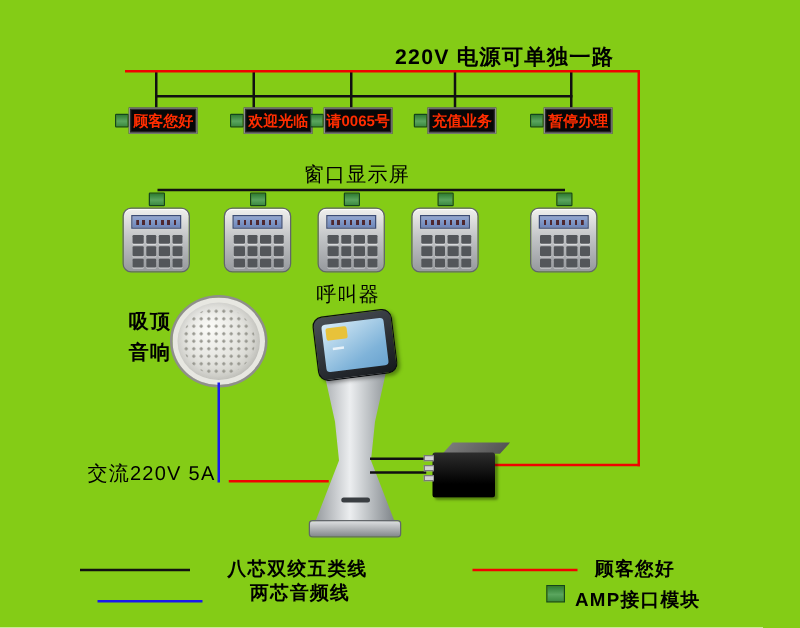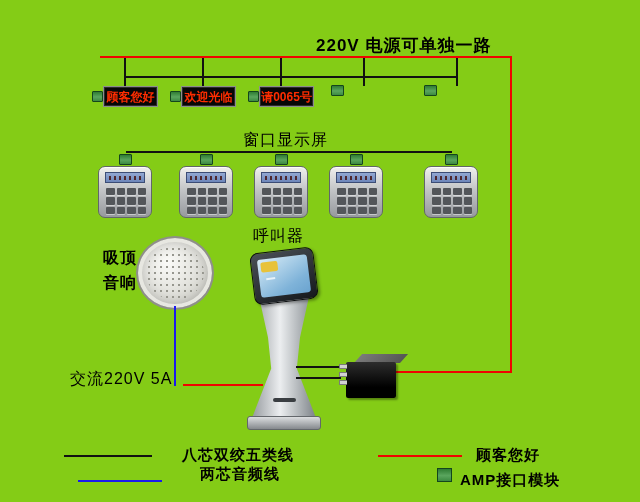--- a/index.html
+++ b/index.html
@@ -98,37 +98,43 @@
 
   <div class="hline black" style="left:124px;top:76px;width:334px"></div>
   <div class="hline black" style="left:126px;top:151px;width:326px"></div>
 
   <div class="disp-unit" style="left:92px">
     <div class="conn"></div>
     <div class="disp-panel">
         <span class="led-text">顾客您好</span>
       </div>
   </div>
-  <div class="disp-unit" style="left:170px">
+  <div class="disp-unit" style="left:184px">
     <div class="conn"></div>
     <div class="disp-panel">
         <span class="led-text">欢迎光临</span>
       </div>
   </div>
   <div class="disp-unit" style="left:248px">
     <div class="conn"></div>
     <div class="disp-panel">
         <span class="led-text">请0065号</span>
       </div>
   </div>
   <div class="disp-unit" style="left:331px">
     <div class="conn"></div>
+    <div class="disp-panel">
+        <span class="led-text">充值业务</span>
+      </div>
   </div>
   <div class="disp-unit" style="left:424px">
     <div class="conn"></div>
+    <div class="disp-panel">
+        <span class="led-text">暂停办理</span>
+      </div>
   </div>
 
   <div class="section-label" style="left:243px;top:130px">窗口显示屏</div>
 
   <div class="caller-unit" style="left:98px">
     <div class="conn"></div>
     <div class="caller-body">
       <div class="caller-lcd"></div>
       <div class="caller-keys">
         <i class="caller-key"></i>

